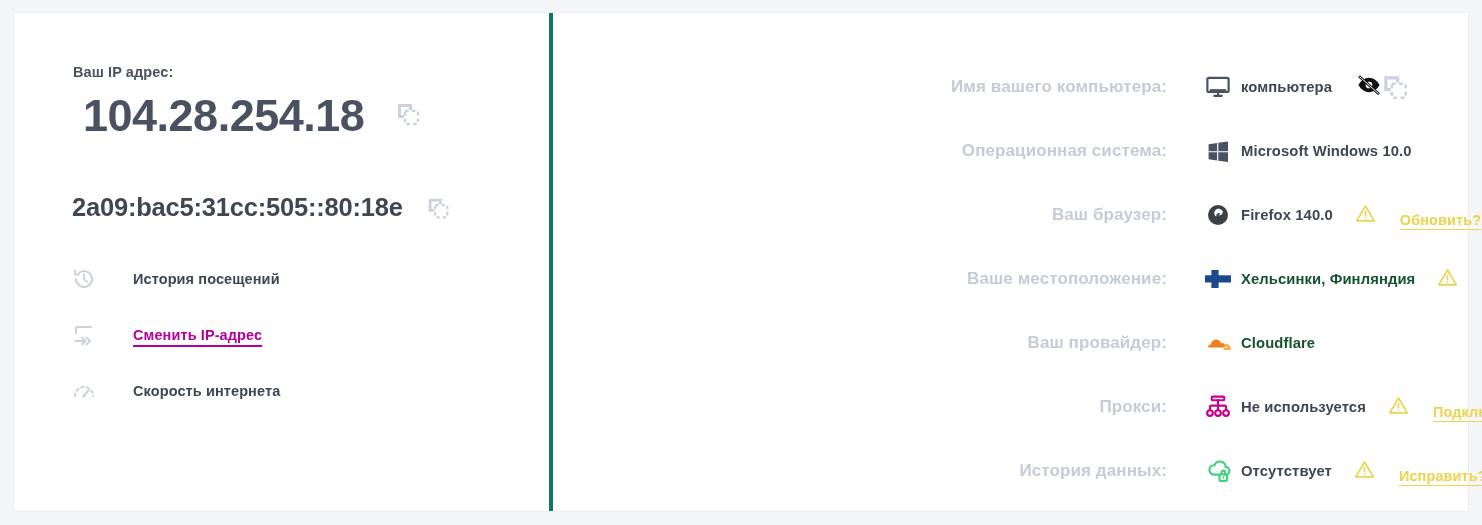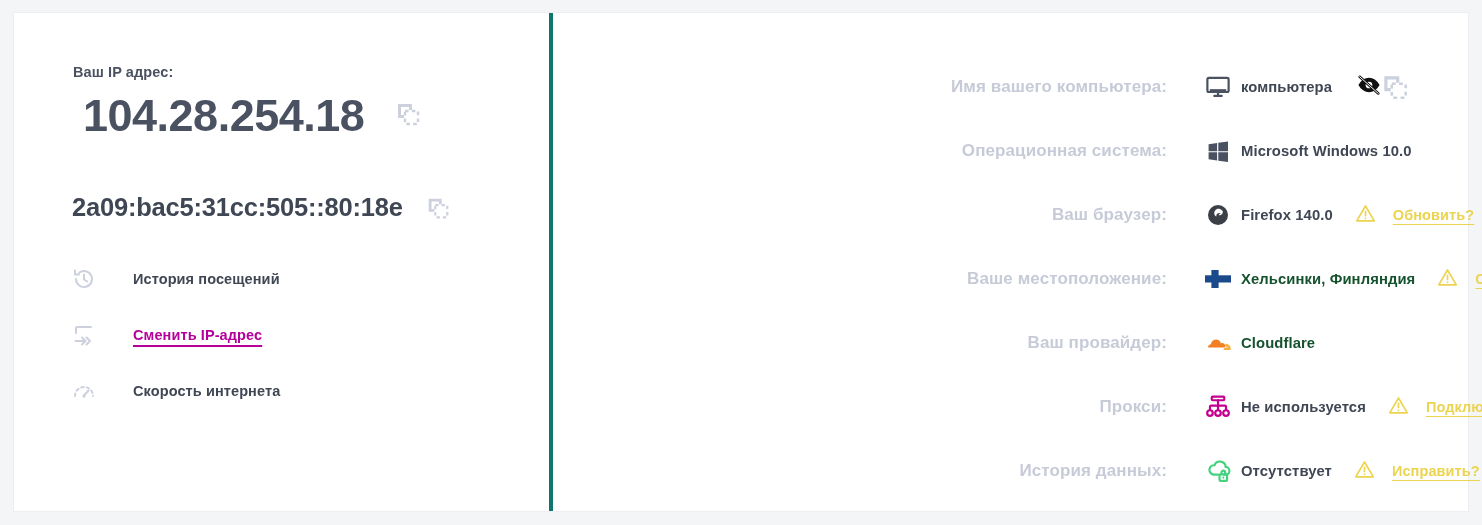--- a/index.html
+++ b/index.html
@@ -146,22 +146,22 @@
     font-size: 14.8px;
     font-weight: 700;
     color: #3f4654;
     white-space: nowrap;
     letter-spacing: .1px;
   }
   .info-value.blue { color: #14532d; cursor: pointer; }
 
   .action {
     display: flex;
-    align-items: center;
-    gap: 17px;
+    align-items: flex-end;
+    gap: 24px;
     margin-left: 22px;
     cursor: pointer;
     white-space: nowrap;
   }
   .action-text {
     font-size: 14.5px;
     font-weight: 700;
     color: #ebd44f;
     text-decoration: underline;
     text-underline-offset: 4px;

